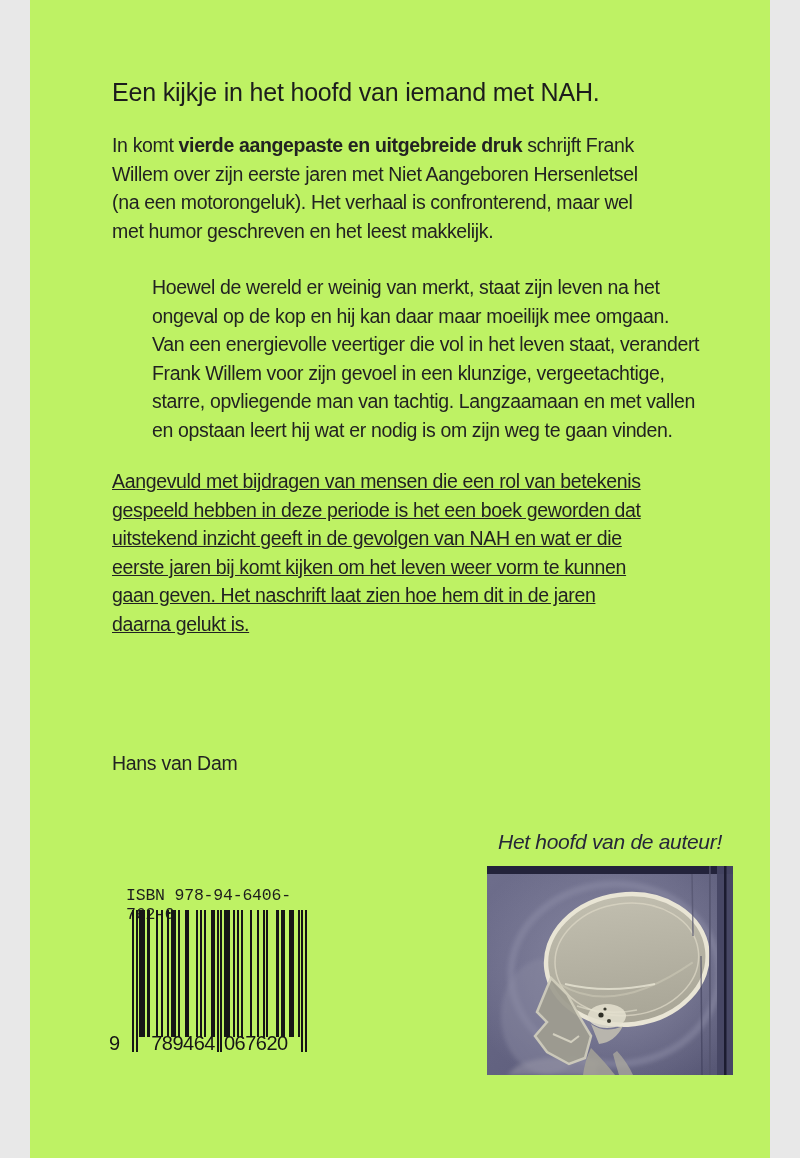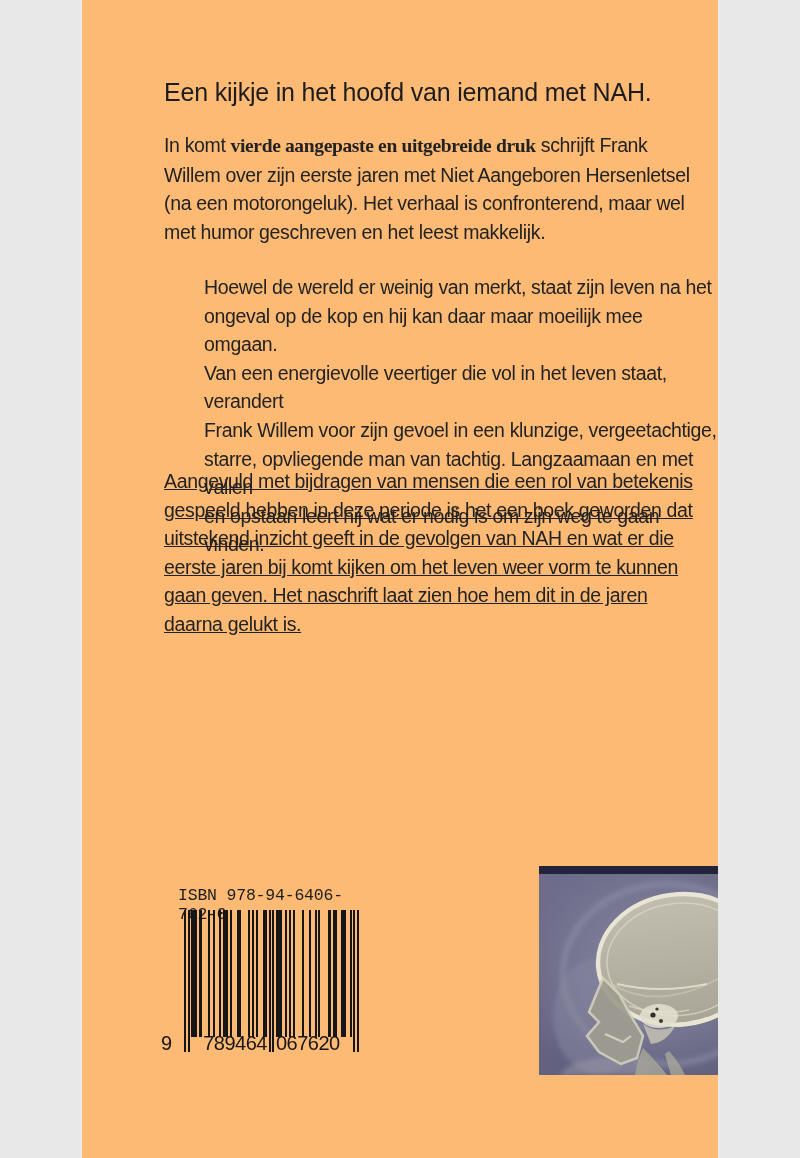--- a/index.html
+++ b/index.html
@@ -1,38 +1,38 @@
 <!DOCTYPE html>
 <html><head>
 <meta charset="utf-8">
 <style>
   html,body{margin:0;padding:0;background:#e8e8e8;}
   .page{
     position:relative;
-    width:636px;height:1158px;
-    background:#fdba74;
+    width:740px;height:1158px;
+    background:#bef264;
     font-family:"Liberation Sans","DejaVu Sans",sans-serif;
     color:#212121;
     overflow:hidden;
     margin:0 auto;
   }
   .abs{position:absolute;}
   .title{
     left:82px;top:78px;
     font-size:25px;letter-spacing:-0.2px;color:#1c1c1c;
   }
   .body-par{
     left:82px;
     font-size:19.5px;line-height:28.6px;letter-spacing:-0.35px;
     white-space:pre-line;color:#222;
   }
   .p1{top:131px;}
   .p2{top:273px;margin-left:40px;}
   .p3{top:467px;text-decoration:underline;}
-  .bold{font-weight:700;font-family:Liberation Serif, serif;}
+  .bold{font-weight:700;}
   .quote{
     left:76px;top:669px;
     font-size:19.5px;line-height:28.5px;letter-spacing:-0.3px;
     font-style:italic;white-space:pre-line;color:#222;
   }
   .attrib{left:82px;top:750px;font-size:19.5px;line-height:26.5px;letter-spacing:-0.3px;color:#222;}
   .caption{
     left:457px;top:830px;width:246px;
     font-size:21px;font-style:italic;text-align:center;
     letter-spacing:-0.3px;color:#262639;
@@ -78,22 +78,24 @@
 
   <div class="abs body-par p3">Aangevuld met bijdragen van mensen die een rol van betekenis
 gespeeld hebben in deze periode is het een boek geworden dat
 uitstekend inzicht geeft in de gevolgen van NAH en wat er die
 eerste jaren bij komt kijken om het leven weer vorm te kunnen
 gaan geven. Het naschrift laat zien hoe hem dit in de jaren
 daarna gelukt is.</div>
 
 
   <div class="abs attrib">
+    <div>Hans van Dam</div>
   </div>
 
+  <div class="abs caption">Het hoofd van de auteur!</div>
 
   <div class="abs xray">
     <svg viewBox="0 0 246 209" xmlns="http://www.w3.org/2000/svg">
       <defs>
         <linearGradient id="bgGrad" x1="0" y1="0" x2="1" y2="1">
           <stop offset="0" stop-color="#6e6e8c"></stop>
           <stop offset="1" stop-color="#565674"></stop>
         </linearGradient>
         <radialGradient id="halo" cx="0.52" cy="0.5" r="0.62">
           <stop offset="0" stop-color="#9a9ab2" stop-opacity="0.75"></stop>

